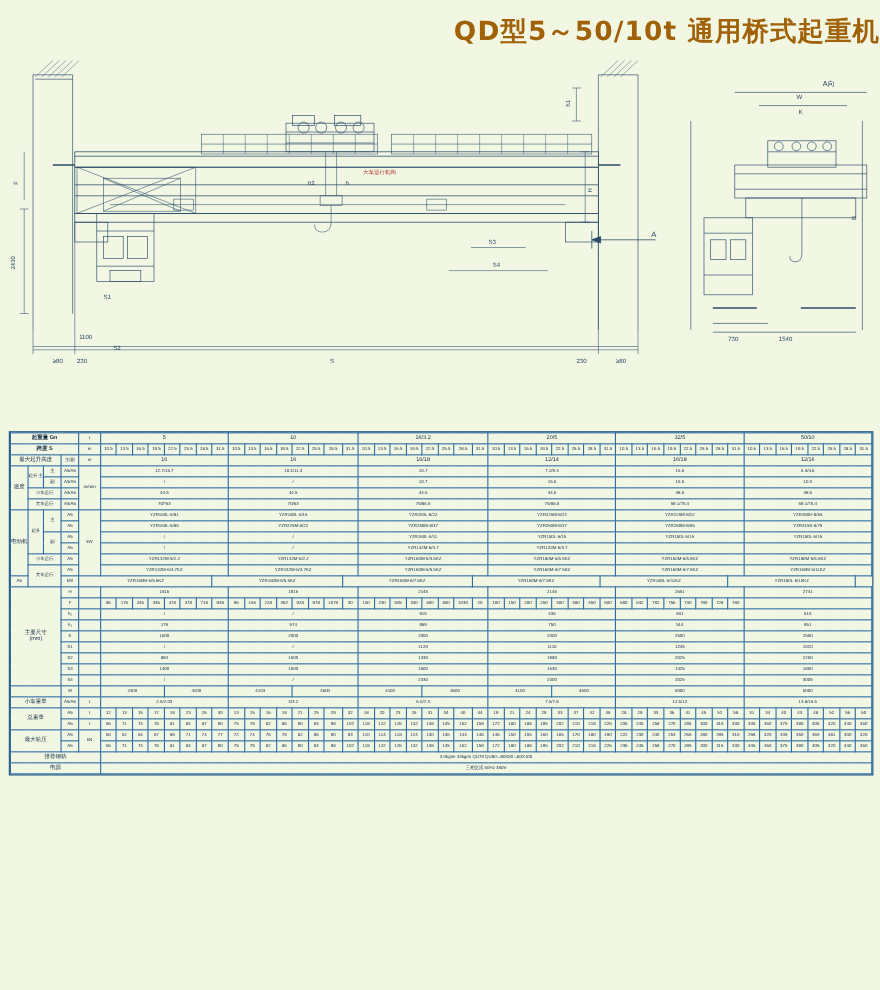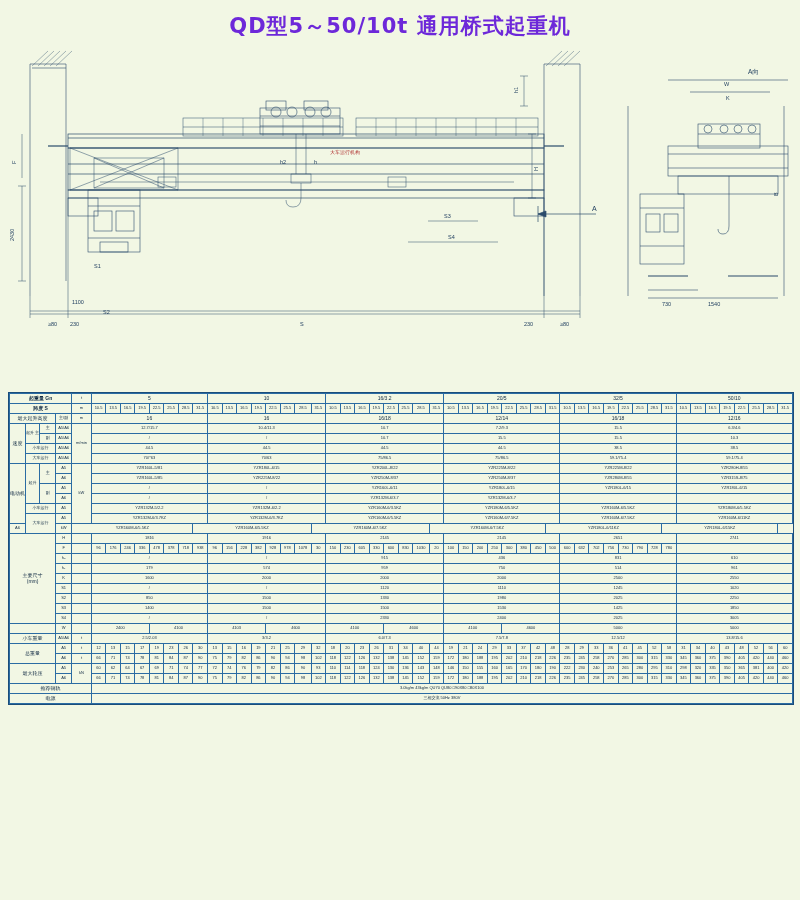--- a/index.html
+++ b/index.html
@@ -5,24 +5,24 @@
   html,body{margin:0;padding:0;}
   body{
     width:800px;height:900px;
     background:#f2f7e4;
     font-family:"Liberation Sans", sans-serif;
     color:#1a1a1a;
     overflow:hidden;
   }
   .page{position:relative;width:800px;height:900px;}
   .title{
-    text-align:center;
-    font-size:21px;
+    text-align:right;
+    font-size:24px;
     font-weight:bold;
-    color:#6d28d9;
+    color:#a16207;
     letter-spacing:1px;
     padding-top:12px;
     font-family:"DejaVu Sans", sans-serif;
   }
   
   .drawing{
     position:relative;
     margin:6px 8px 0 8px;
     height:310px;
     background:#f2f7e4;

